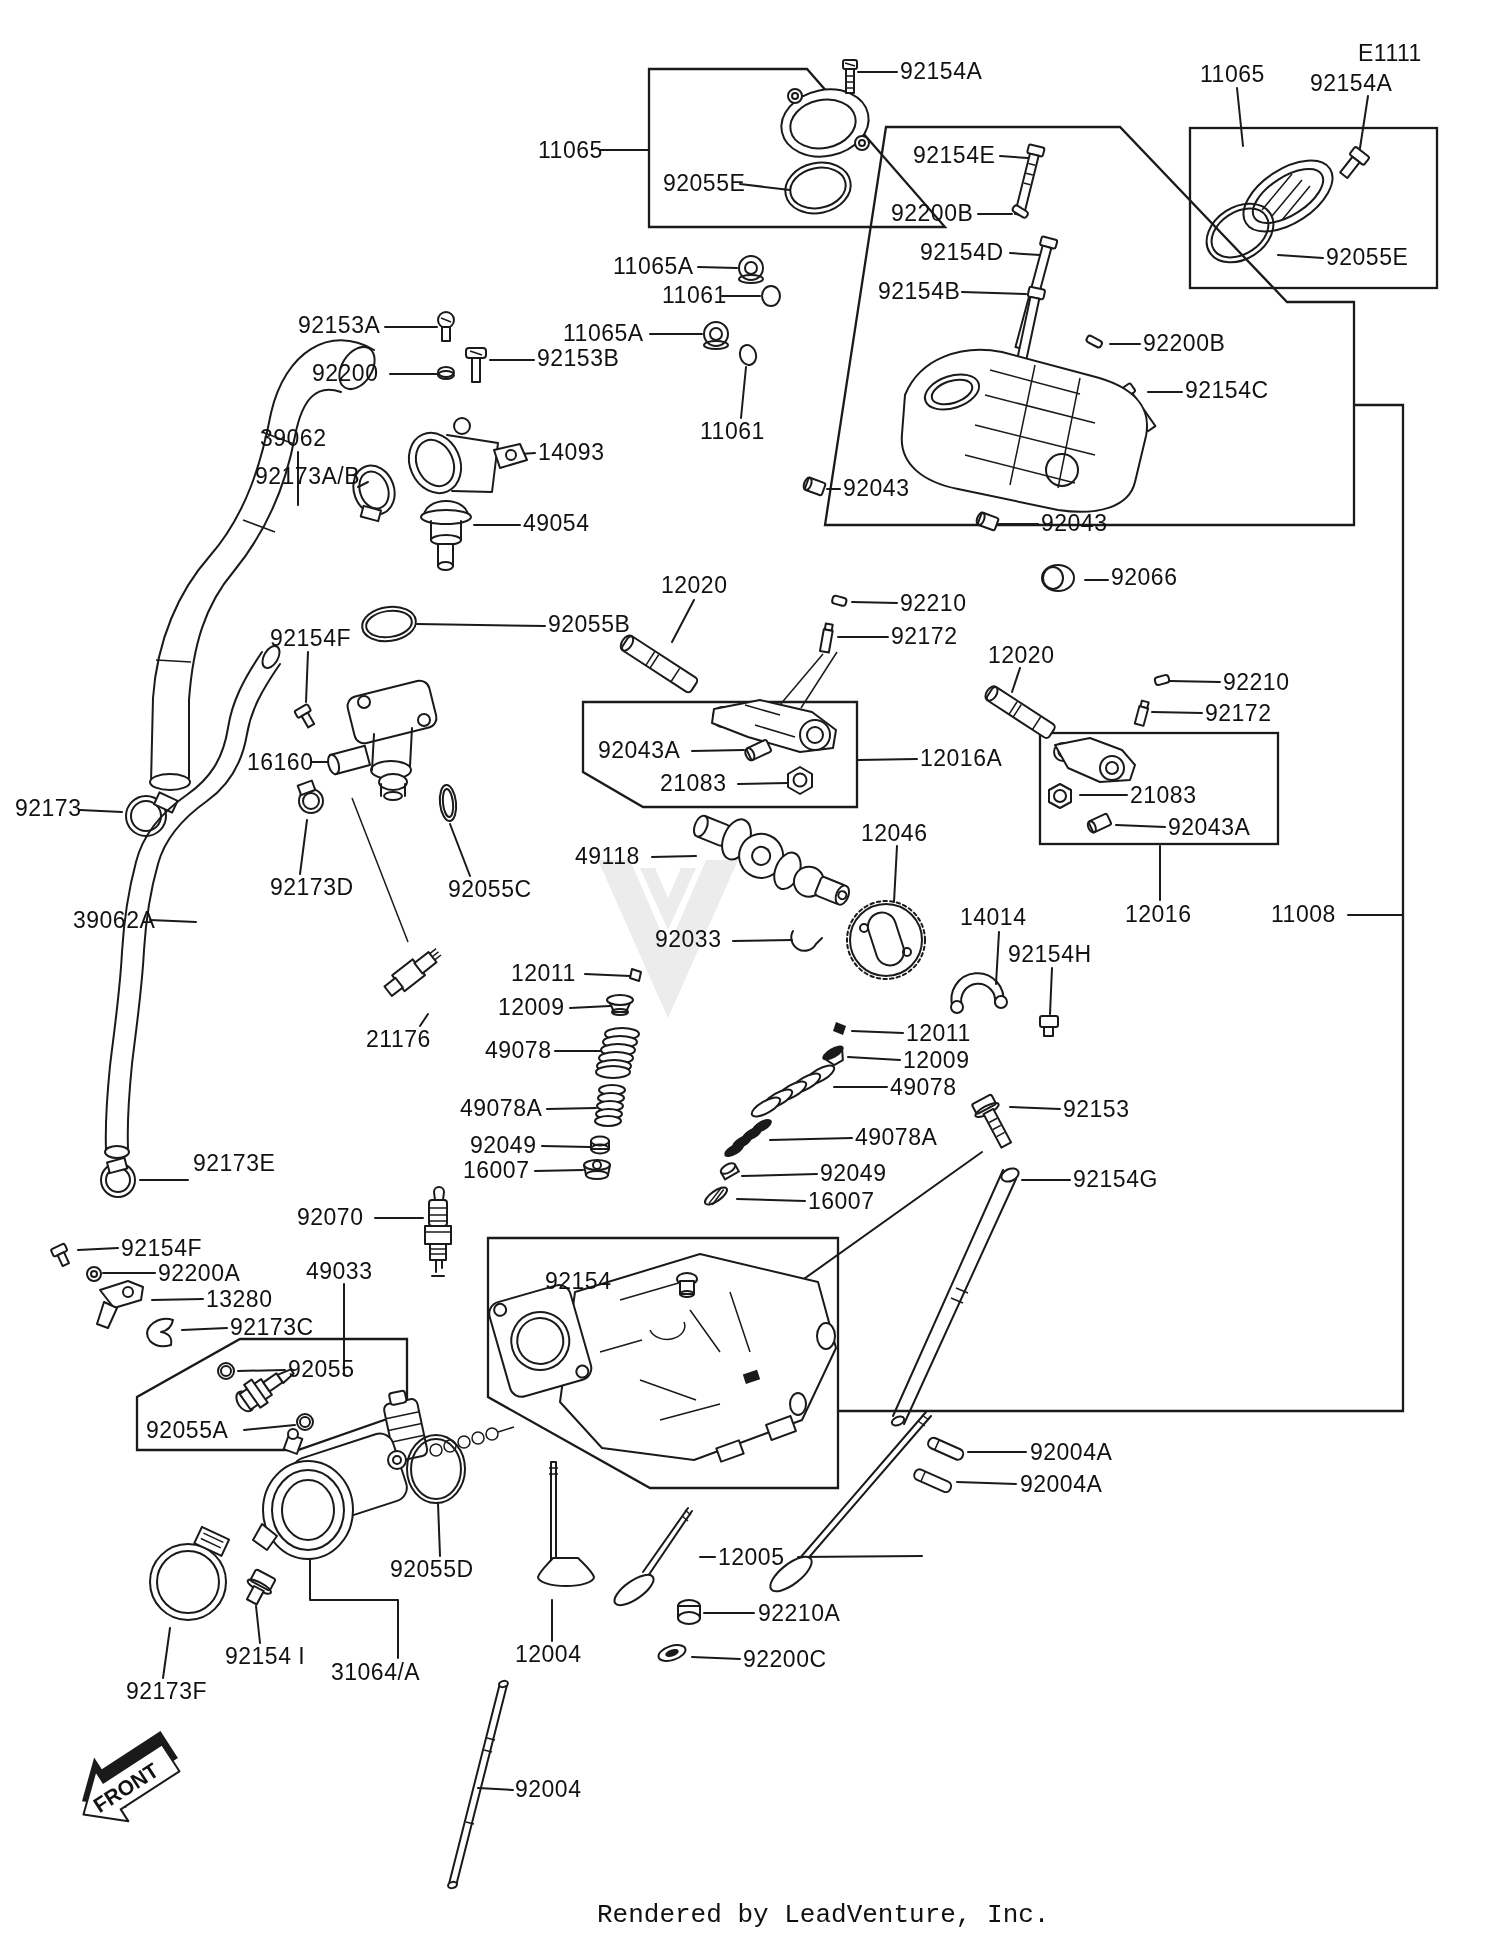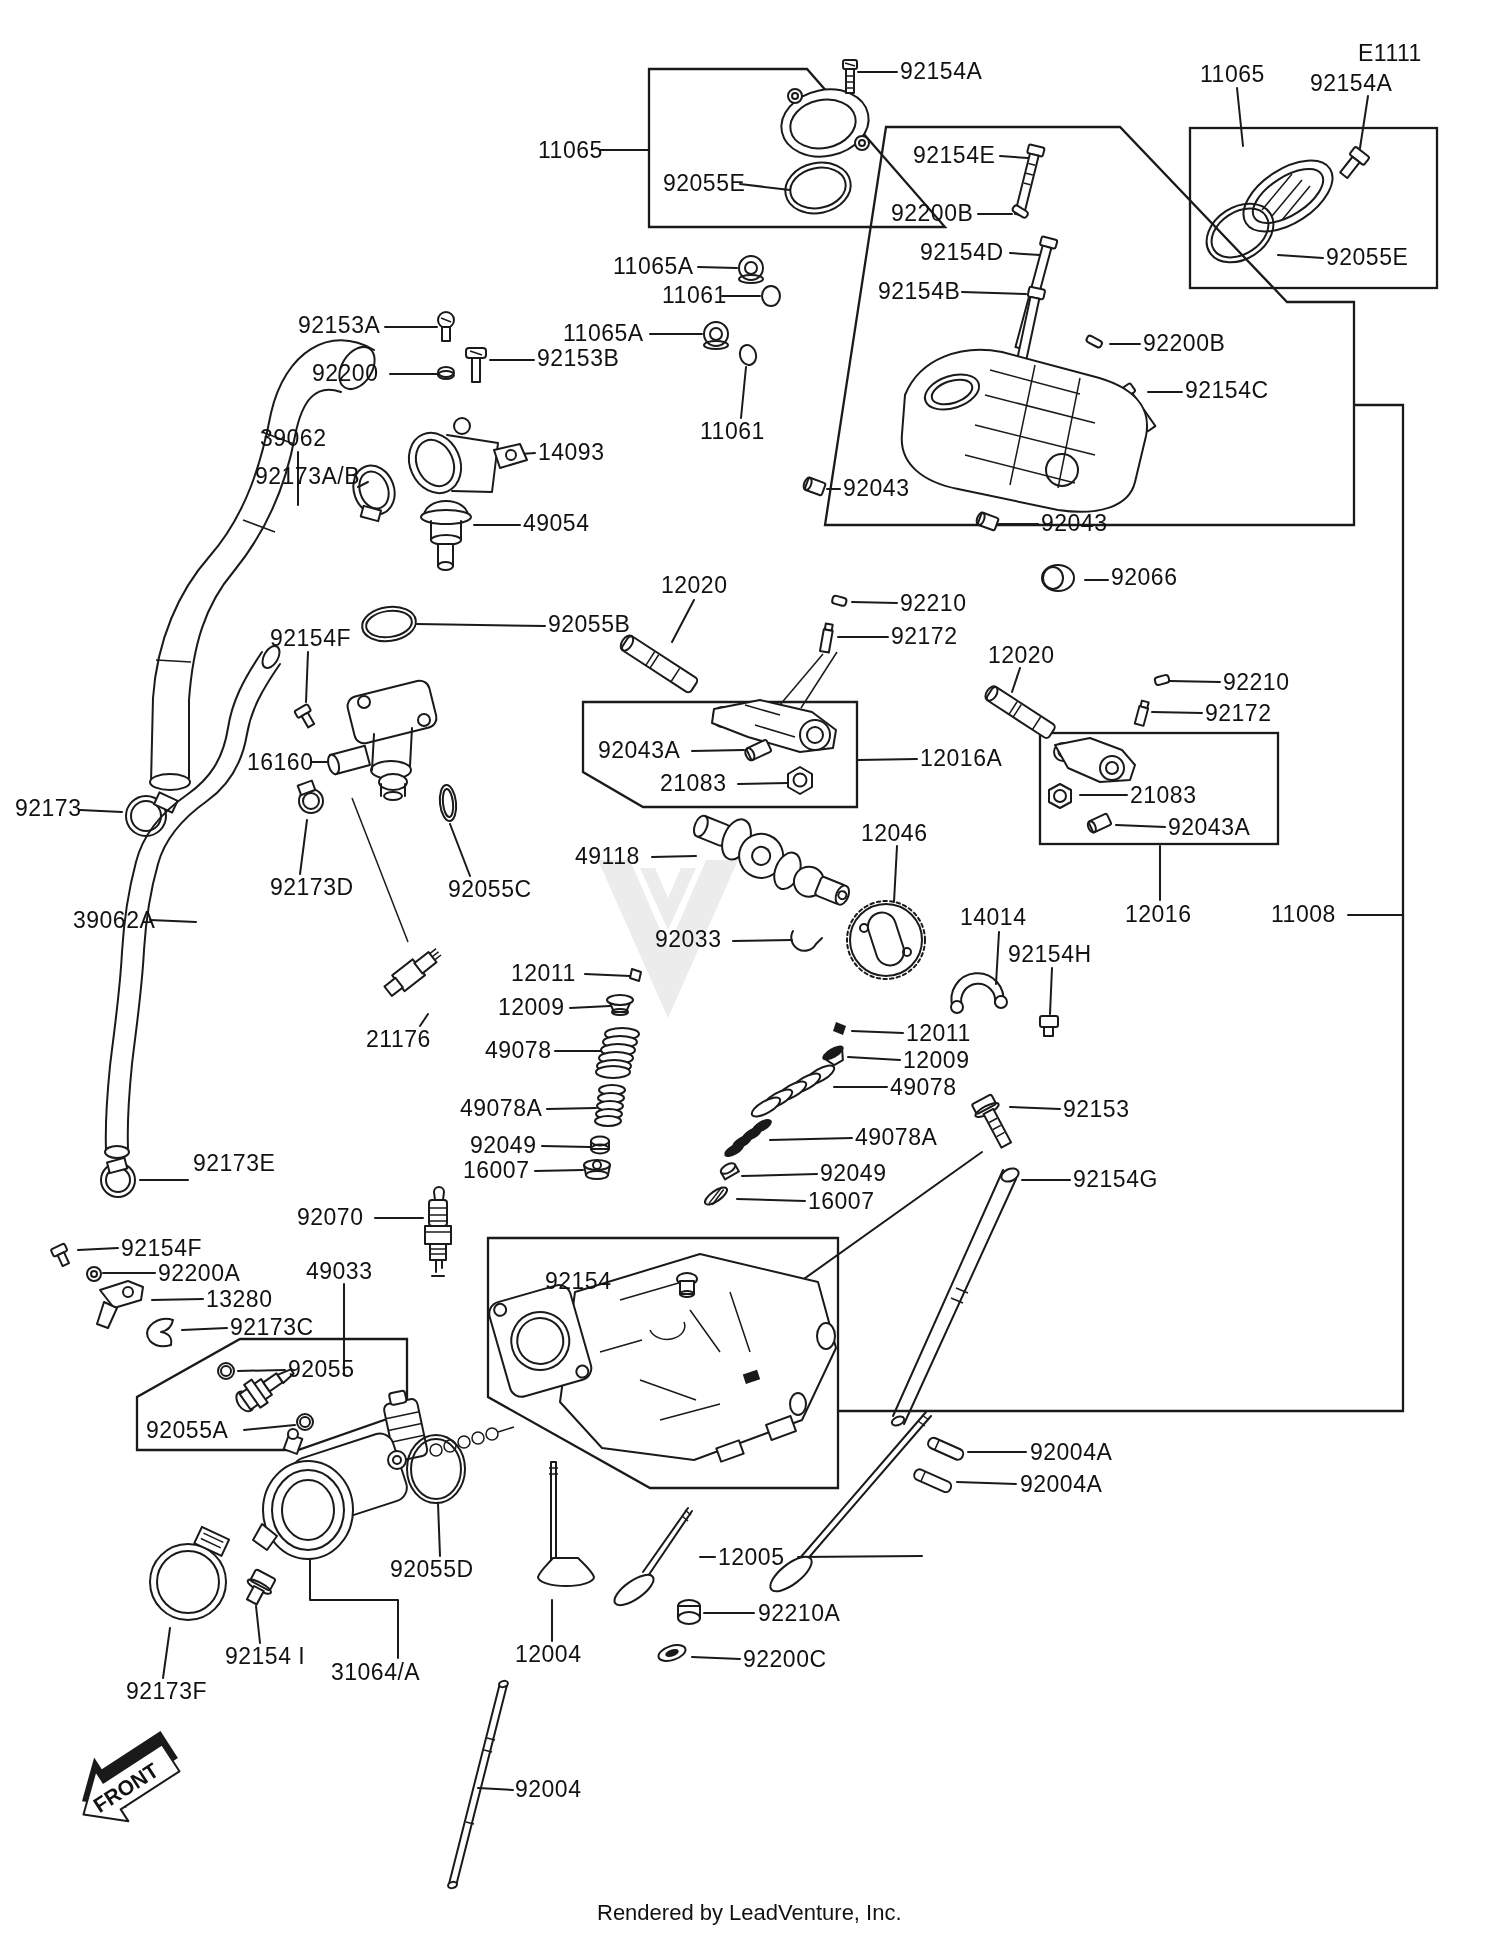--- a/index.html
+++ b/index.html
@@ -10,21 +10,21 @@
   svg .thin{stroke:#1a1a1a;stroke-width:1.5;fill:none;}
   svg .bx{stroke:#1a1a1a;stroke-width:2.3;fill:none;stroke-linejoin:miter;}
   svg .fw{fill:#ffffff;stroke:#1a1a1a;stroke-width:2;stroke-linejoin:round;}
   svg .fk{fill:#1a1a1a;stroke:none;}
   svg .wm{fill:#ececec;stroke:none;}
   svg text.front-txt{font-family:"Liberation Sans",sans-serif;font-weight:bold;font-size:21px;fill:#111;}
   .labels-layer{position:absolute;left:0;top:0;width:100%;height:100%;padding-left:32px;}
   .part-label{position:absolute;font-size:23px;line-height:1.0;color:#111;letter-spacing:.5px;white-space:nowrap;}
   .watermark-text{position:absolute;left:392px;top:1072px;font-size:42px;font-weight:bold;
                   letter-spacing:16px;color:#e8e8e8;}
-  .footer-text{position:absolute;left:597px;top:1900px;font-size:22px;color:#111;}
+  .footer-text{position:absolute;left:597px;top:1900px;font-size:26px;color:#111;font-family:Liberation Mono, monospace;}
 </style>
 </head>
 <body>
 
 <div class="stage">
 
 
   <svg width="1500" height="1938" viewBox="0 0 1500 1938">
 
     <g>

